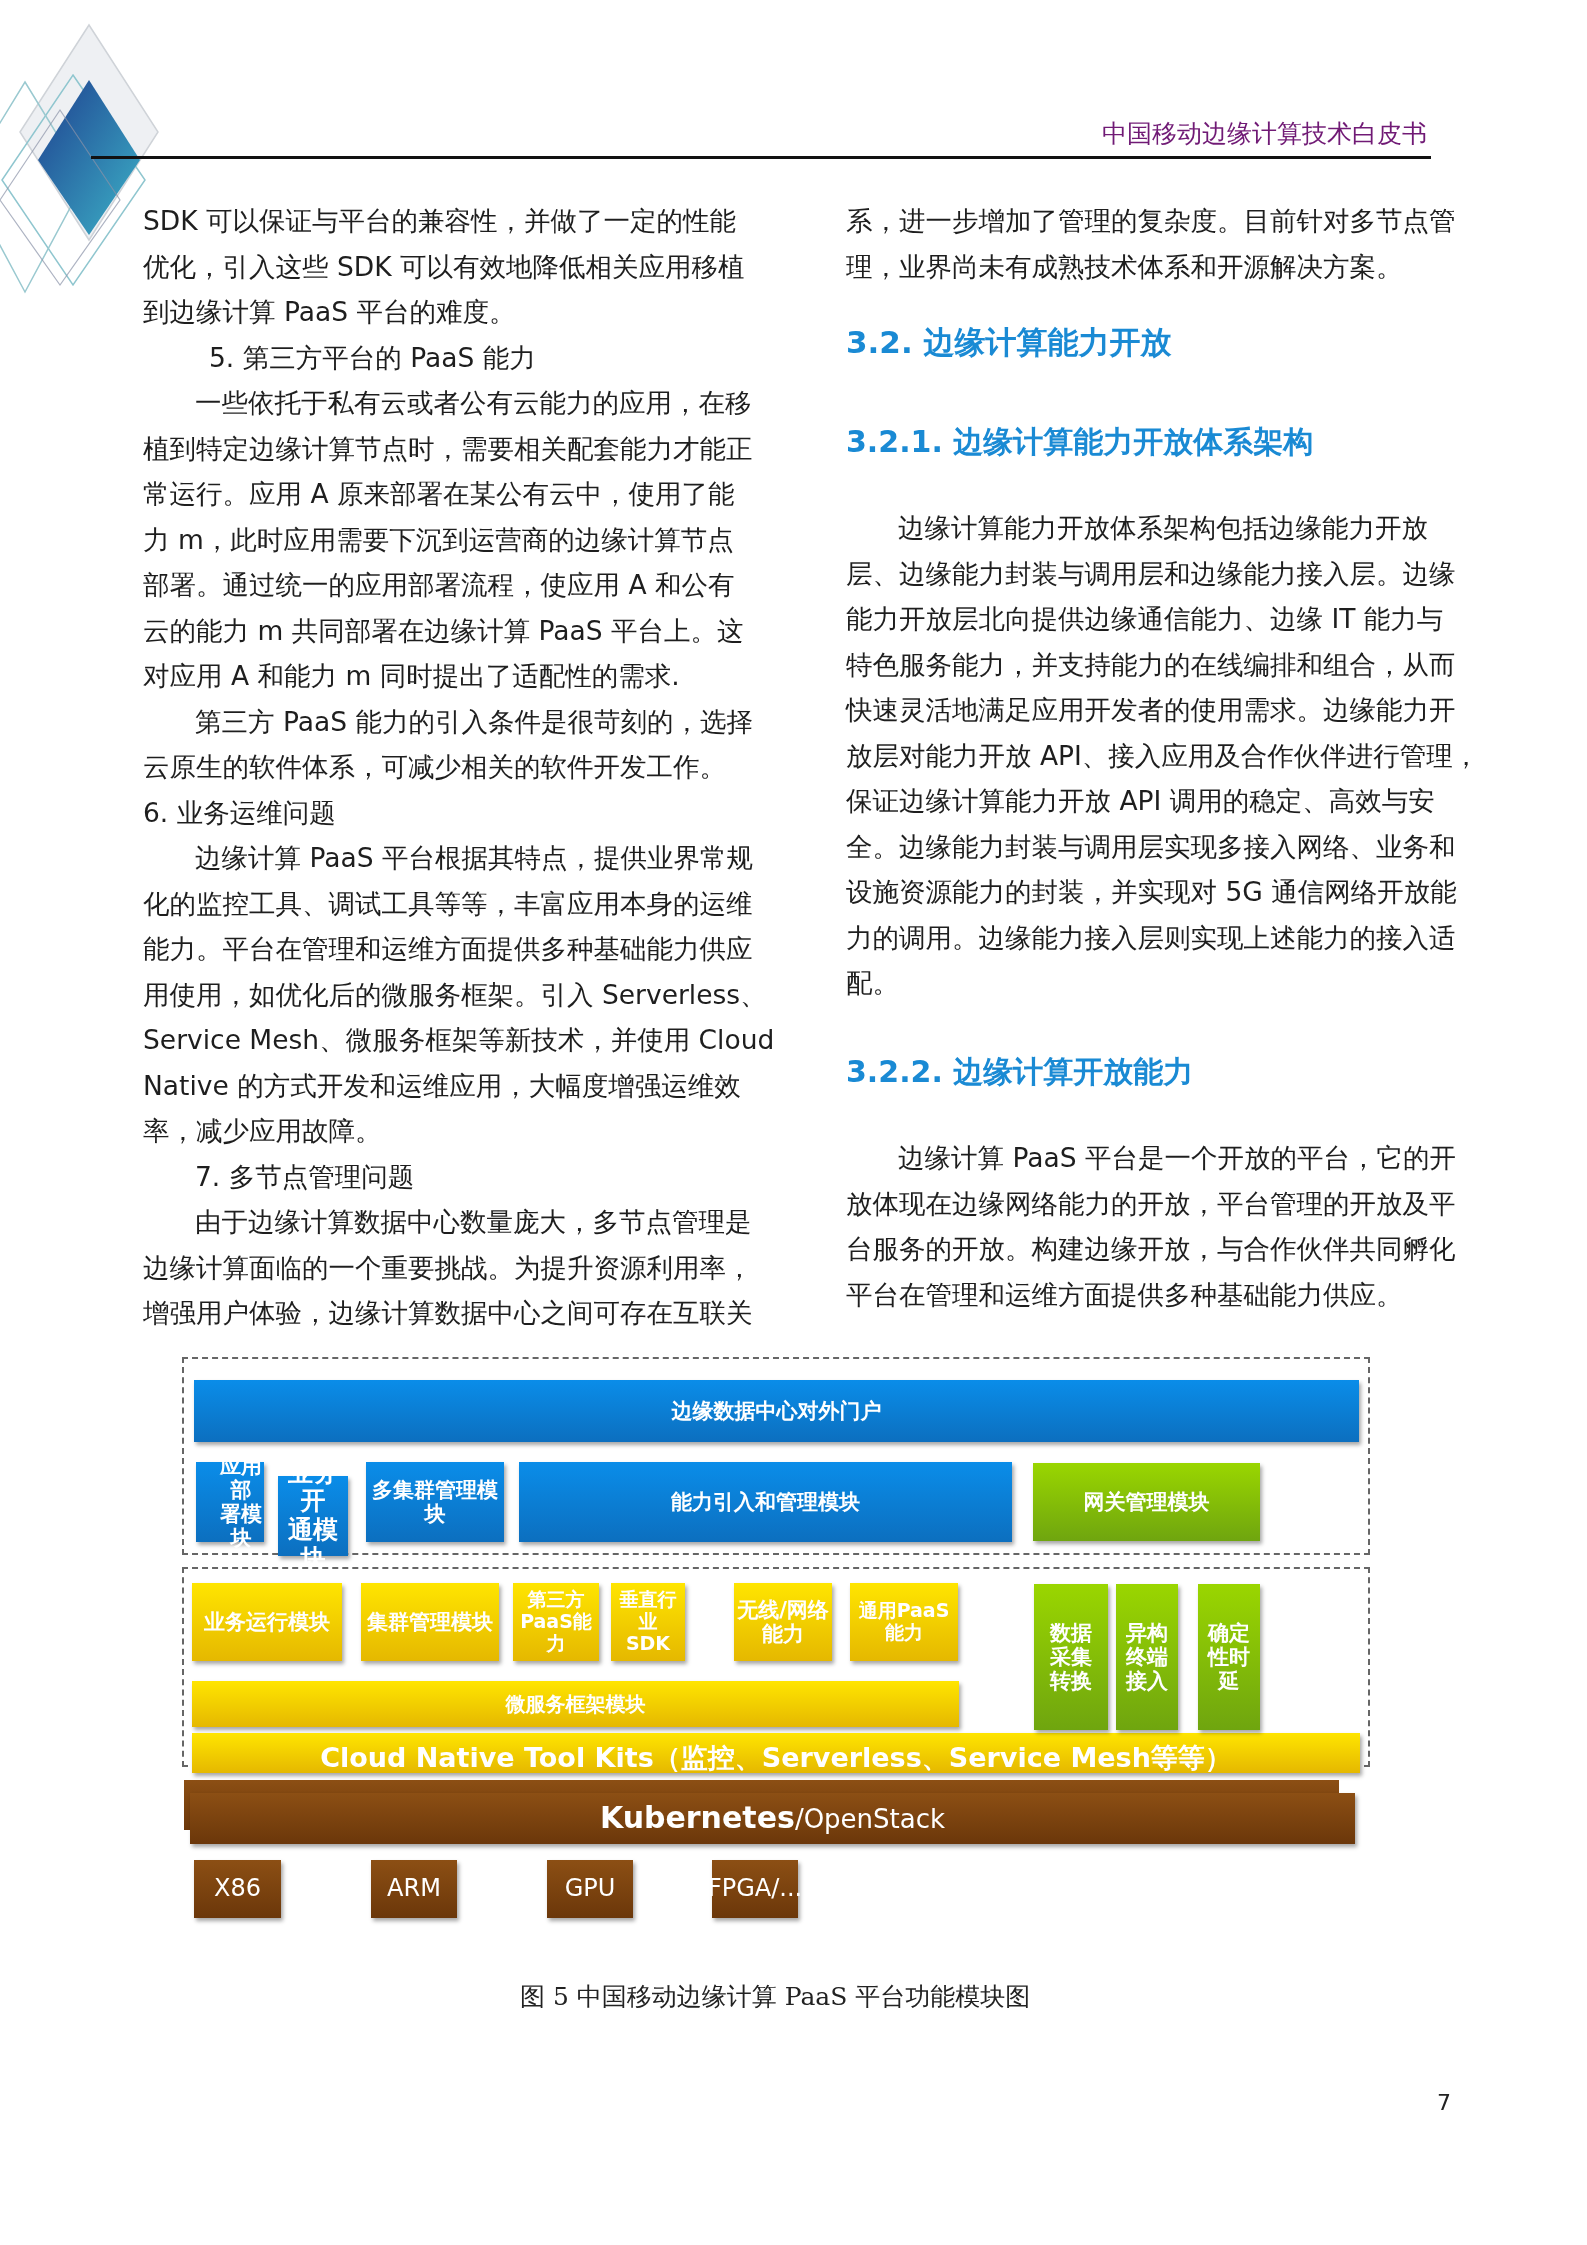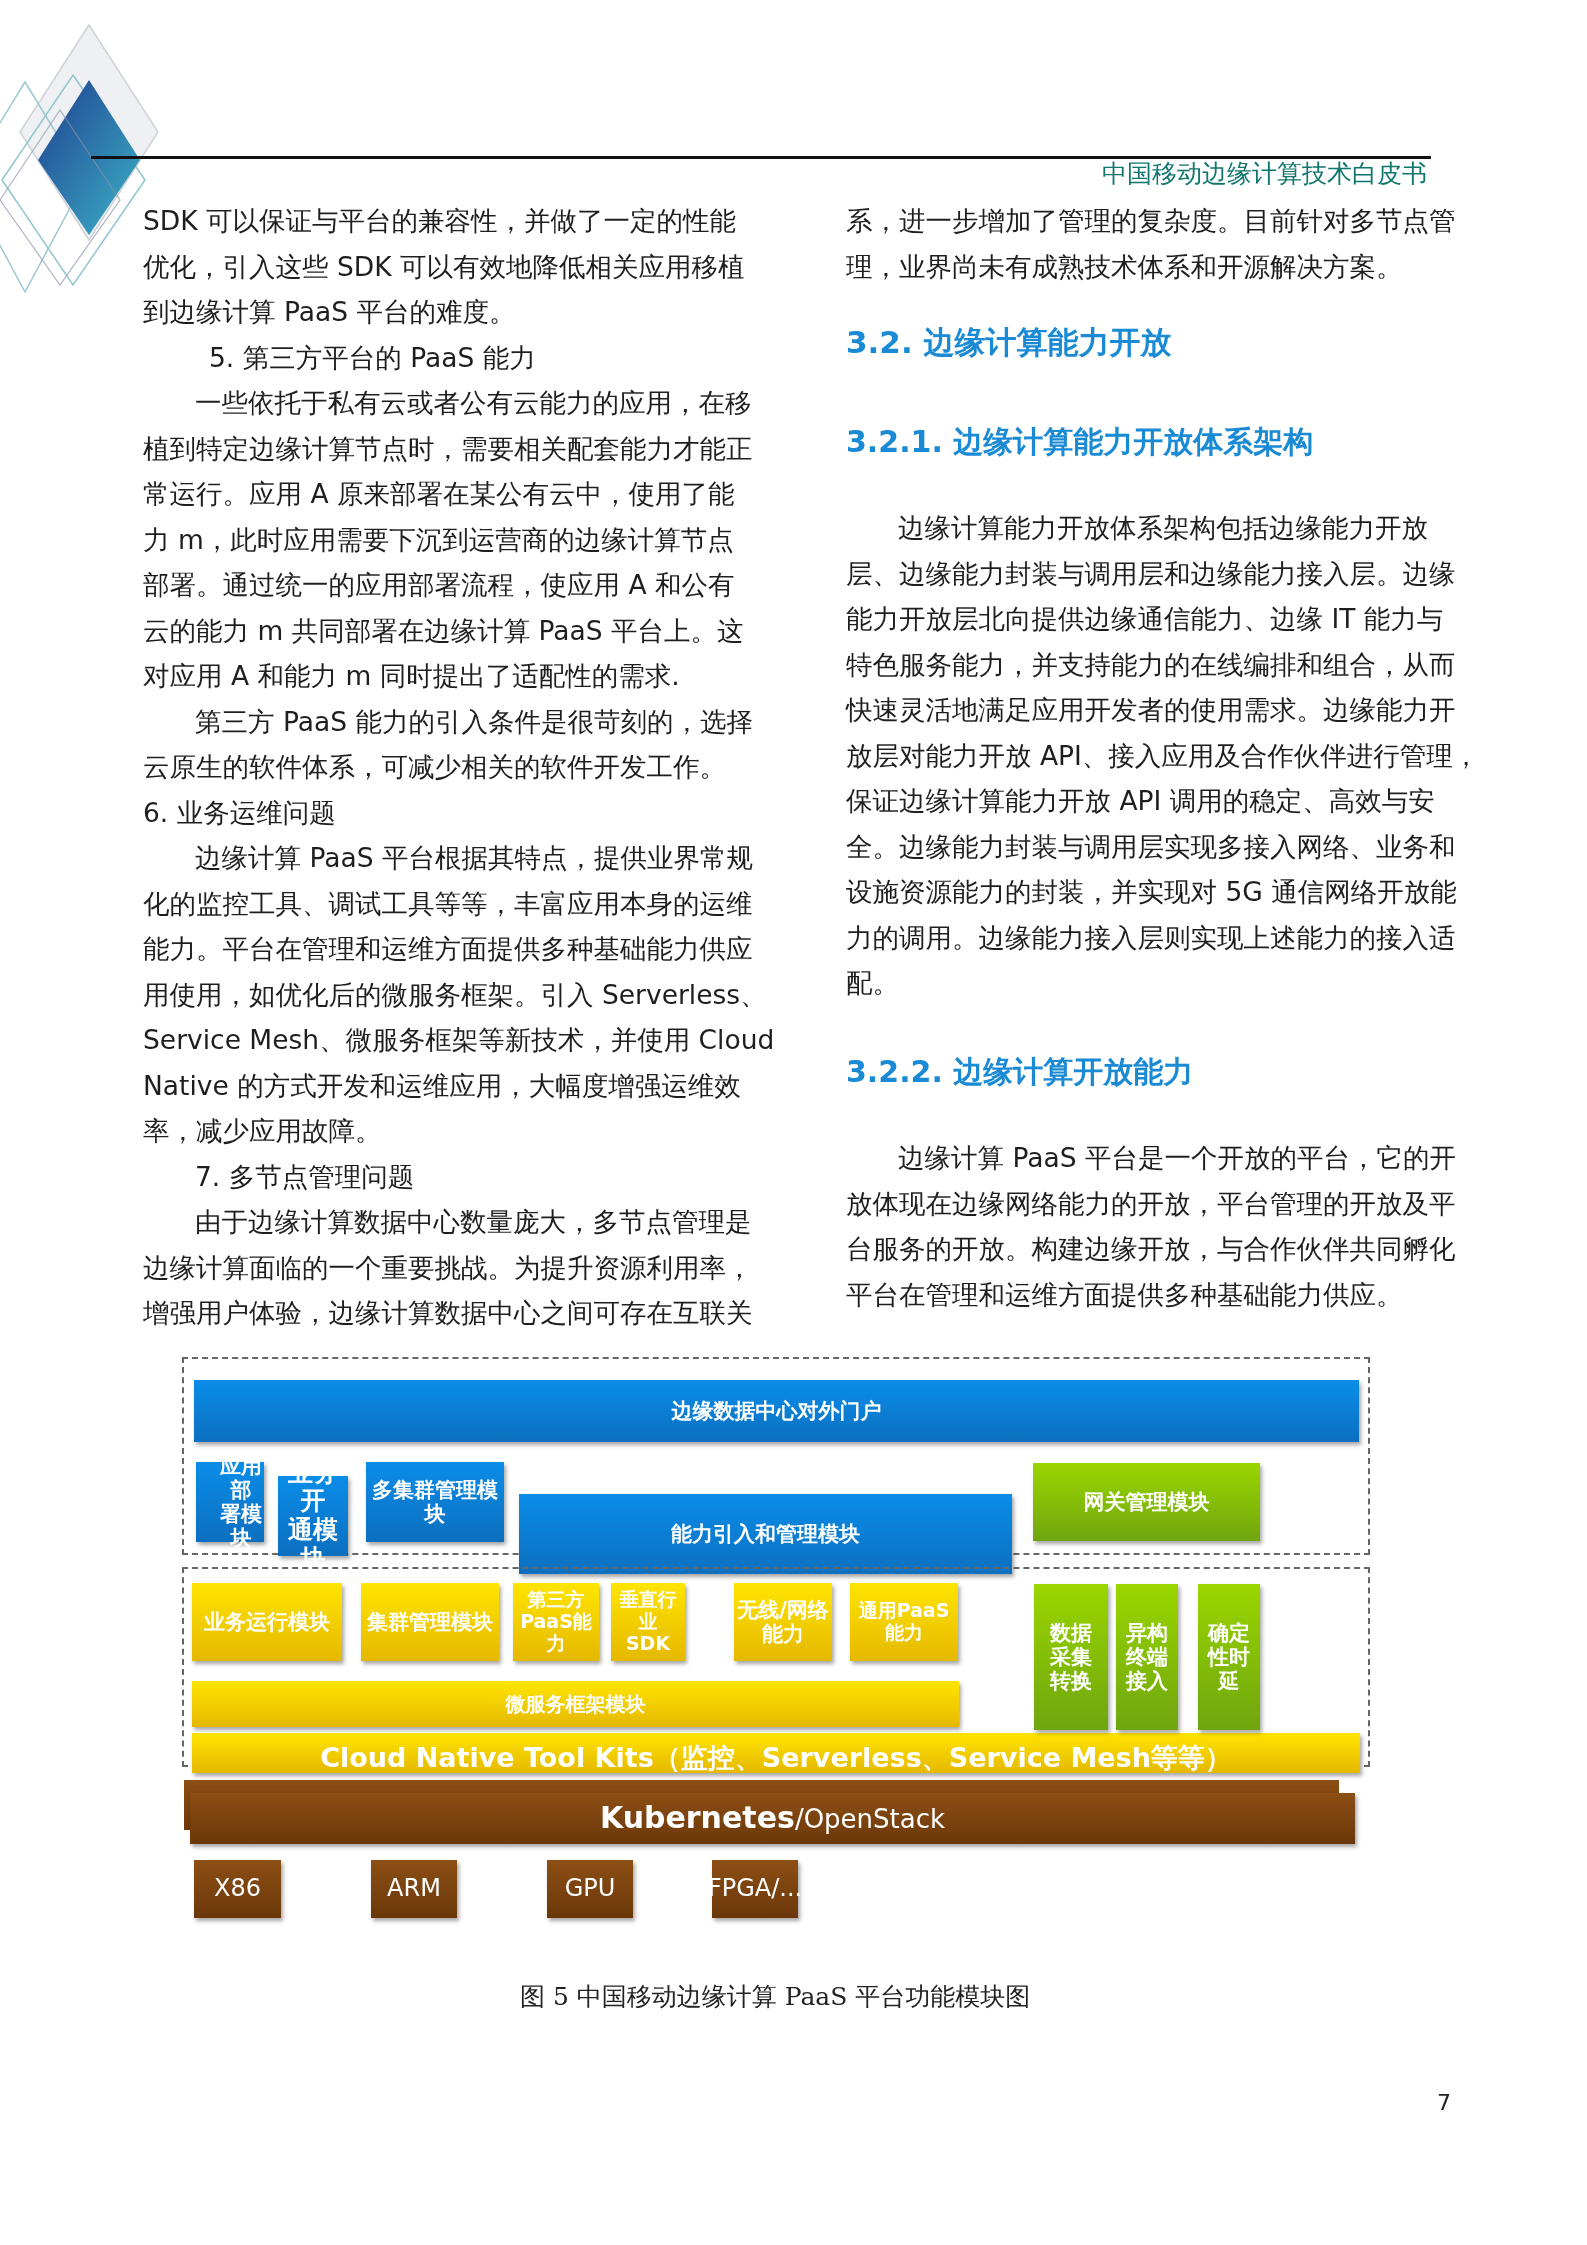--- a/index.html
+++ b/index.html
@@ -1,20 +1,20 @@
 <!DOCTYPE html>
 <html><head>
 <meta charset="utf-8">
 <style>
   * { margin:0; padding:0; box-sizing:border-box; }
   html, body { width:1587px; height:2245px; background:#ffffff; overflow:hidden; }
   body { position:relative; font-family:"DejaVu Sans", "Liberation Sans", sans-serif; color:#1a1a1a; }
 
   .deco { position:absolute; left:0; top:0; width:180px; height:310px; }
-  .header-title { position:absolute; right:160px; top:117px; font-size:25px; color:#0f766e; letter-spacing:0px;margin-top:40px; }
+  .header-title { position:absolute; right:160px; top:117px; font-size:25px; color:#701a75; letter-spacing:0px; }
   .header-rule { position:absolute; left:91px; top:156px; width:1340px; height:3px; background:#111; }
 
   .col { position:absolute; font-size:26.5px; line-height:45.5px; color:#1e1e1e; }
   .col-left { left:143px; top:198px; width:610px; }
   .col-right { left:846px; top:198px; width:600px; }
   .line { white-space:nowrap; display:block; height:45.5px; }
   .indent { padding-left:52px; }
   .indent-sm { padding-left:66px; }
 
   .h2 { position:absolute; font-weight:bold; color:#1a8ad4; font-size:31px; white-space:nowrap; }
@@ -126,21 +126,21 @@
   </div>
   <div class="blk blue" style="left:98px; top:121px; width:70px; height:80px; font-size:25px;">
     <div>
         <span>业务开</span>
         <span>通模块</span>
       </div>
   </div>
   <div class="blk blue" style="left:186px; top:107px; width:138px; height:80px; font-size:21px;">
     <span>多集群管理模块</span>
   </div>
-  <div class="blk blue" style="left:339px; top:107px; width:493px; height:80px; font-size:21px;margin-top:32px;">
+  <div class="blk blue" style="left:339px; top:107px; width:493px; height:80px; font-size:21px;">
     <span>能力引入和管理模块</span>
   </div>
   <div class="blk green" style="left:853px; top:108px; width:227px; height:78px; font-size:21px;">
     <span>网关管理模块</span>
   </div>
 
   <div class="dash-box" style="left:2px; top:212px; width:1188px; height:200px;"></div>
   <div class="blk yellow" style="left:12px; top:228px; width:150px; height:78px; font-size:21px;">
     <span>业务运行模块</span>
   </div>

